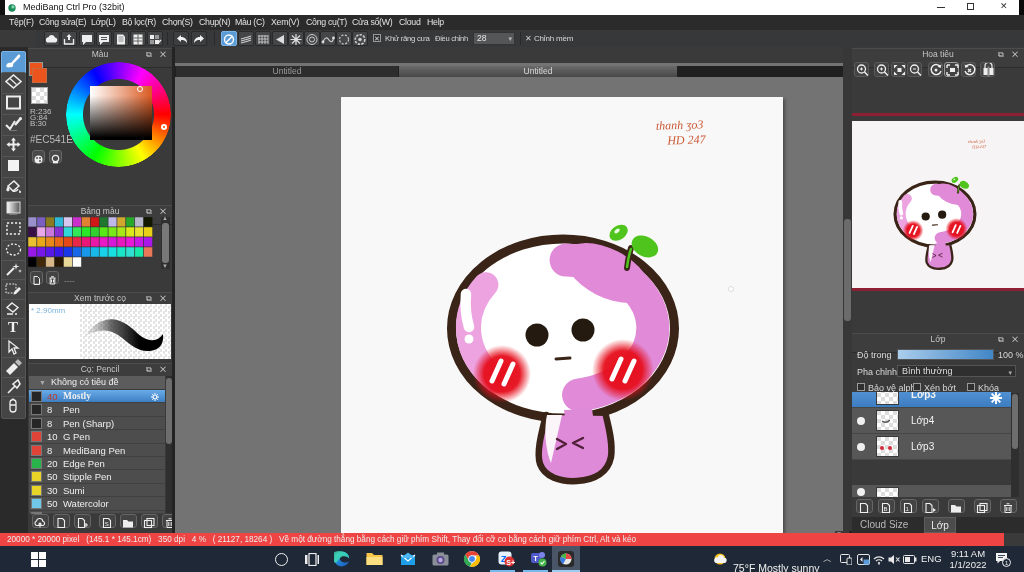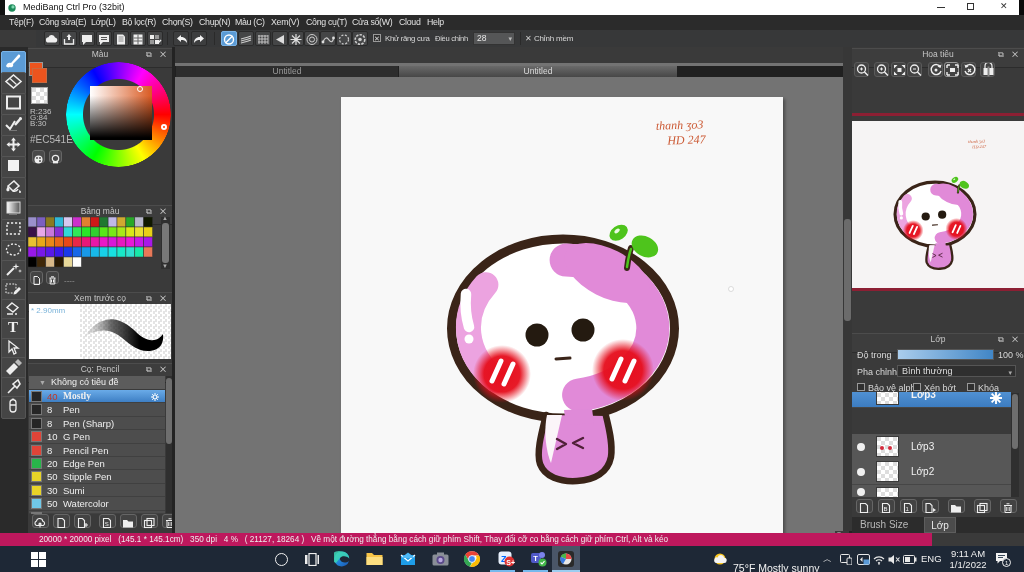--- a/index.html
+++ b/index.html
@@ -53,22 +53,22 @@
     line-height:11px; }
   #canvaswhite { position:absolute; left:166px; top:34px; width:442px; height:440px;
     background:#f8f8f8; box-shadow:2px 2px 3px rgba(0,0,0,.35); }
   
   #vscroll { left:843px; top:47px; width:9px; height:484px; background:#373737; }
   #vthumb { position:absolute; left:1px; top:172px; width:7px; height:102px;
     background:#6b6b6b; border-radius:3px; }
   
   #rightpanels { left:852px; top:47px; width:172px; height:486px; background:#3a3a3a; }
   
-  #statusbar { left:0; top:533px; width:932px; height:13px; background:#be185d;
-    color:#ececec; font-size:8.2px; line-height:13px;padding-left:32px; }
+  #statusbar { left:0; top:533px; width:1004px; height:13px; background:#ef4444;
+    color:#ececec; font-size:8.2px; line-height:13px; }
   
   #taskbar { left:0; top:546px; width:1024px; height:26px; background:#1e2836; }
 </style>
 </head>
 <body>
 <div class="abs" id="titlebar">
   <div style="position:absolute;left:0;top:0;width:5px;height:15px;background:#111;"></div>
   <svg style="position:absolute;left:8px;top:4px" width="8" height="8" viewBox="0 0 10 10">
     <circle cx="5" cy="5" r="4.6" fill="#1d8a5a"></circle>
       <circle cx="6.2" cy="3.6" r="2" fill="#7fd8b0"></circle>
@@ -403,21 +403,21 @@
       <span>Pen (Sharp)</span>
     </div>
   <div class="brow" style="top:383.2px">
       <i style="background:#e04438"></i>
       <b>10</b>
       <span>G Pen</span>
     </div>
   <div class="brow" style="top:396.6px">
       <i style="background:#e04438"></i>
       <b>8</b>
-      <span>Pencil Pen</span>
+      <span>MediBang Pen</span>
     </div>
   <div class="brow" style="top:410px">
       <i style="background:#28b44a"></i>
       <b>20</b>
       <span>Edge Pen</span>
     </div>
   <div class="brow" style="top:423.4px">
       <i style="background:#e8d428"></i>
       <b>50</b>
       <span>Stipple Pen</span>
@@ -586,31 +586,34 @@
     <span style="position:absolute;left:126px;top:336px;font-size:9px;color:#d8d8d8">Khóa</span>
 
   <div style="position:absolute;left:0;top:345px;width:159px;height:105px;overflow:hidden">
   <div class="lrow" style="top:-10px;background:linear-gradient(#5e9fe0,#3c7cc0)">
     <i></i>
         <span style="font-weight:bold">Lớp3</span>
     <svg style="position:absolute;right:9px;top:10px" width="12" height="12" viewBox="0 0 11 11">
           <path d="M5.5 0 V11 M0 5.5 H11 M1.5 1.5 L9.5 9.5 M9.5 1.5 L1.5 9.5" stroke="#fff" stroke-width="1.7"></path>
         </svg>
   </div>
+  <div class="lrow" style="top:16px">
+        <u></u>
+        <i></i>
+        <span>Lớp4</span>
+        <svg style="position:absolute;left:30px;top:11px" width="8" height="5" viewBox="0 0 8 5">
+          <path d="M0 2 Q4 5 8 1" fill="none" stroke="#555" stroke-width="1.5"></path>
+        </svg>
+      </div>
   <div class="lrow" style="top:42px">
         <u></u>
         <i></i>
         <span>Lớp3</span>
     <b style="position:absolute;left:28px;top:12px;width:4px;height:4px;border-radius:50%;background:#d42a3c"></b>
     <b style="position:absolute;left:36px;top:12px;width:4px;height:4px;border-radius:50%;background:#d42a3c"></b>
-      </div>
-  <div class="lrow" style="top:67px">
-        <u></u>
-        <i></i>
-        <span>Lớp2</span>
       </div>
   <div class="lrow" style="top:93px">
         <u style="top:3px"></u>
         <i></i>
       </div>
   </div>
   <div style="position:absolute;left:159px;top:346px;width:8px;height:104px;background:#2f2f2f">
       <div style="position:absolute;left:1px;top:1px;width:6px;height:55px;background:#6e6e6e;border-radius:3px"></div>
     </div>
 
@@ -634,21 +637,21 @@
       </svg></div>
   <div class="bicon" style="left:122px;top:452px"><svg width="14" height="12" viewBox="0 0 14 12">
         <rect x="2.5" y="3.5" width="7" height="7" fill="none" stroke="#eee" stroke-width="1.1"></rect>
         <rect x="5" y="1.5" width="7" height="7" fill="none" stroke="#eee" stroke-width="1.1"></rect>
       </svg></div>
   <div class="bicon" style="left:148px;top:452px"><svg width="14" height="12" viewBox="0 0 14 12">
         <path d="M3 3.5 H11 M4 3.5 V10.5 H10 V3.5 M5.8 5 V9 M8.2 5 V9 M5.5 1.8 H8.5" stroke="#eee" stroke-width="1" fill="none"></path>
       </svg></div>
 
   <div style="position:absolute;left:0px;top:470px;width:172px;height:16px;background:#2c2c2c"></div>
-  <span style="position:absolute;left:8px;top:472px;font-size:10px;color:#b8b8b8">Brush Size</span>
+  <span style="position:absolute;left:8px;top:472px;font-size:10px;color:#b8b8b8">Cloud Size</span>
   <div style="position:absolute;left:72px;top:470px;width:32px;height:16px;background:#4c4c4c;border:1px solid #5e5e5e;color:#e8e8e8;font-size:10px;text-align:center;line-height:15px">Lớp</div>
 </div>
 
 <div class="abs" id="statusbar">
   <span style="margin-left:7px">20000 * 20000 pixel&nbsp;&nbsp;&nbsp;(145.1 * 145.1cm)&nbsp;&nbsp;&nbsp;350 dpi&nbsp;&nbsp;&nbsp;4 %&nbsp;&nbsp;&nbsp;( 21127, 18264 )&nbsp;&nbsp;&nbsp;Về một đường thẳng bằng cách giữ phím Shift, Thay đổi cỡ co bằng cách giữ phím Ctrl, Alt và kéo</span>
 </div>
 
 <div class="abs" id="taskbar">
 
   <svg style="position:absolute;left:31px;top:6px" width="15" height="15" viewBox="0 0 15 15">

